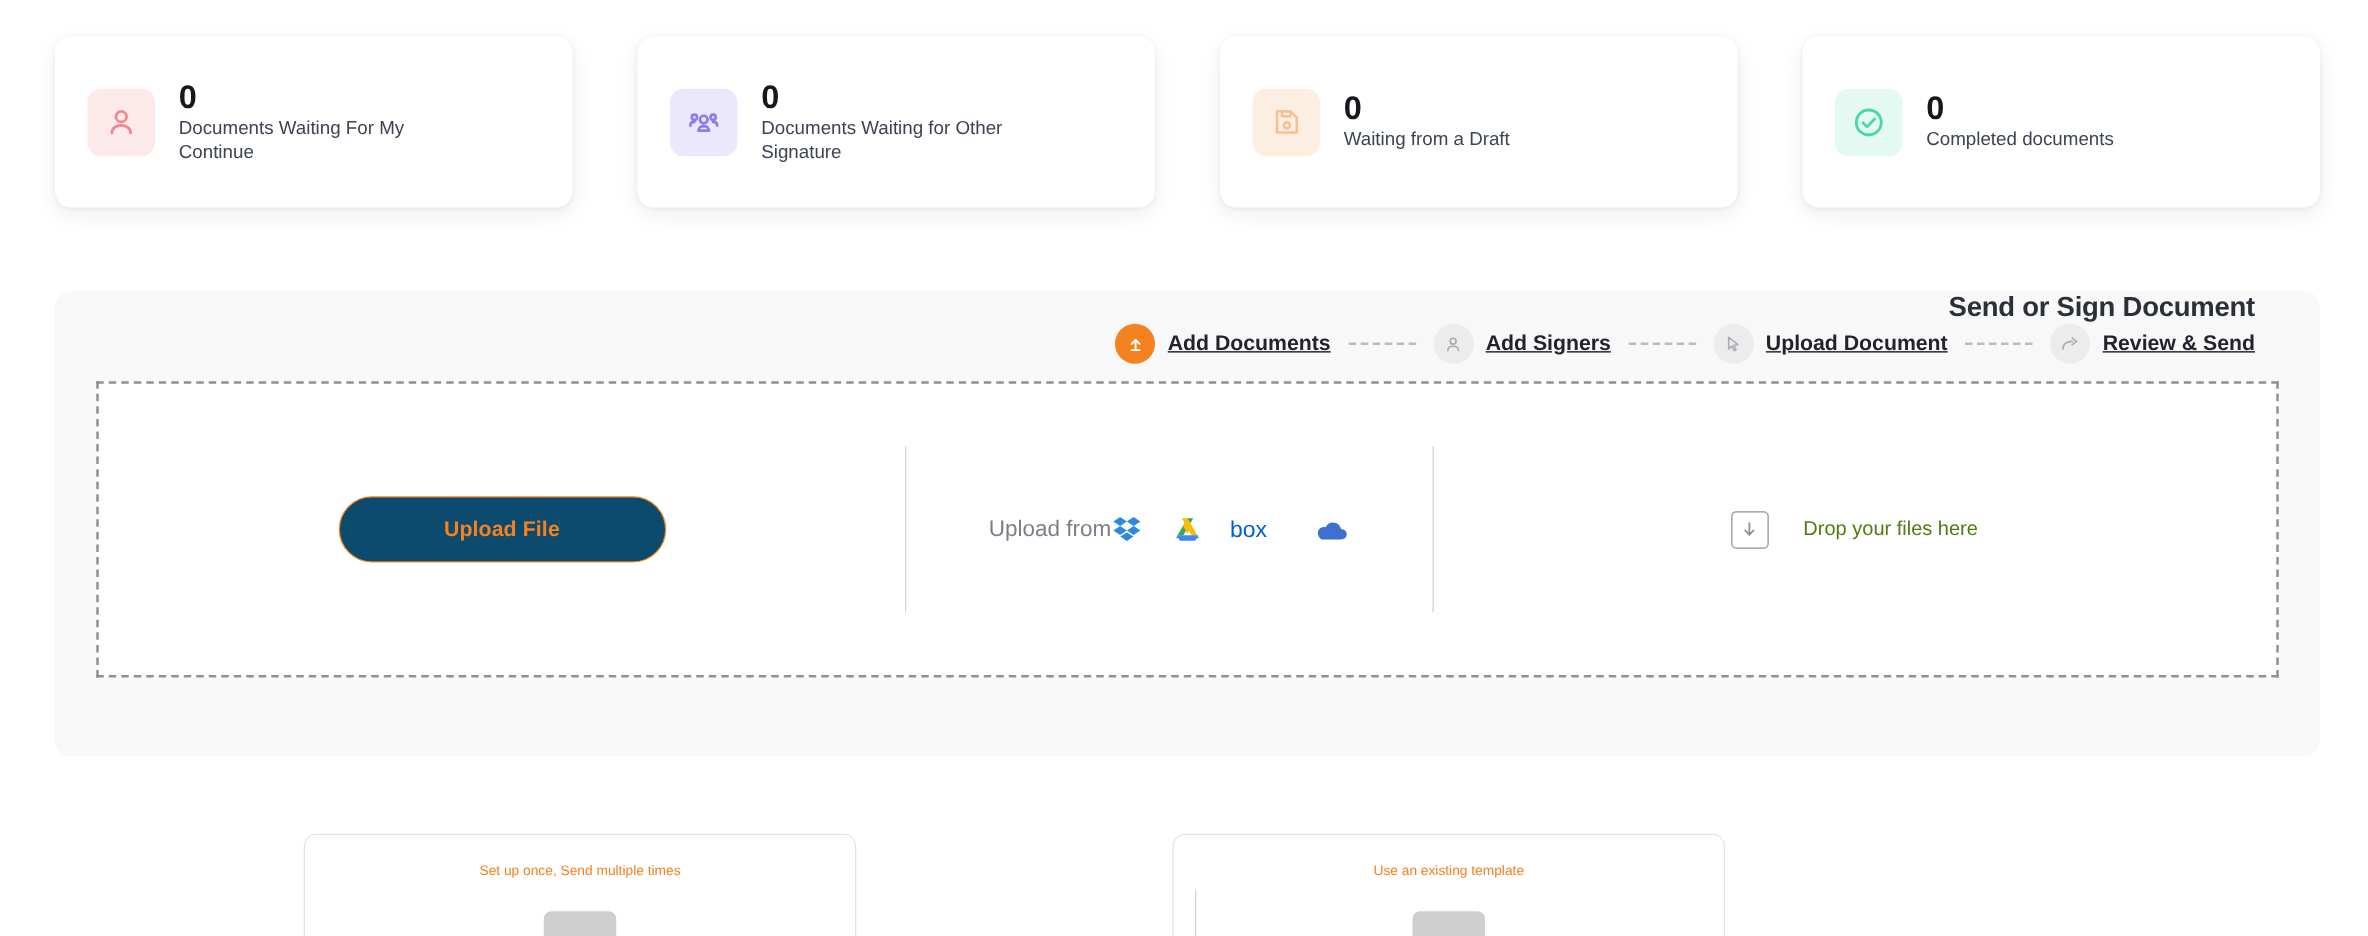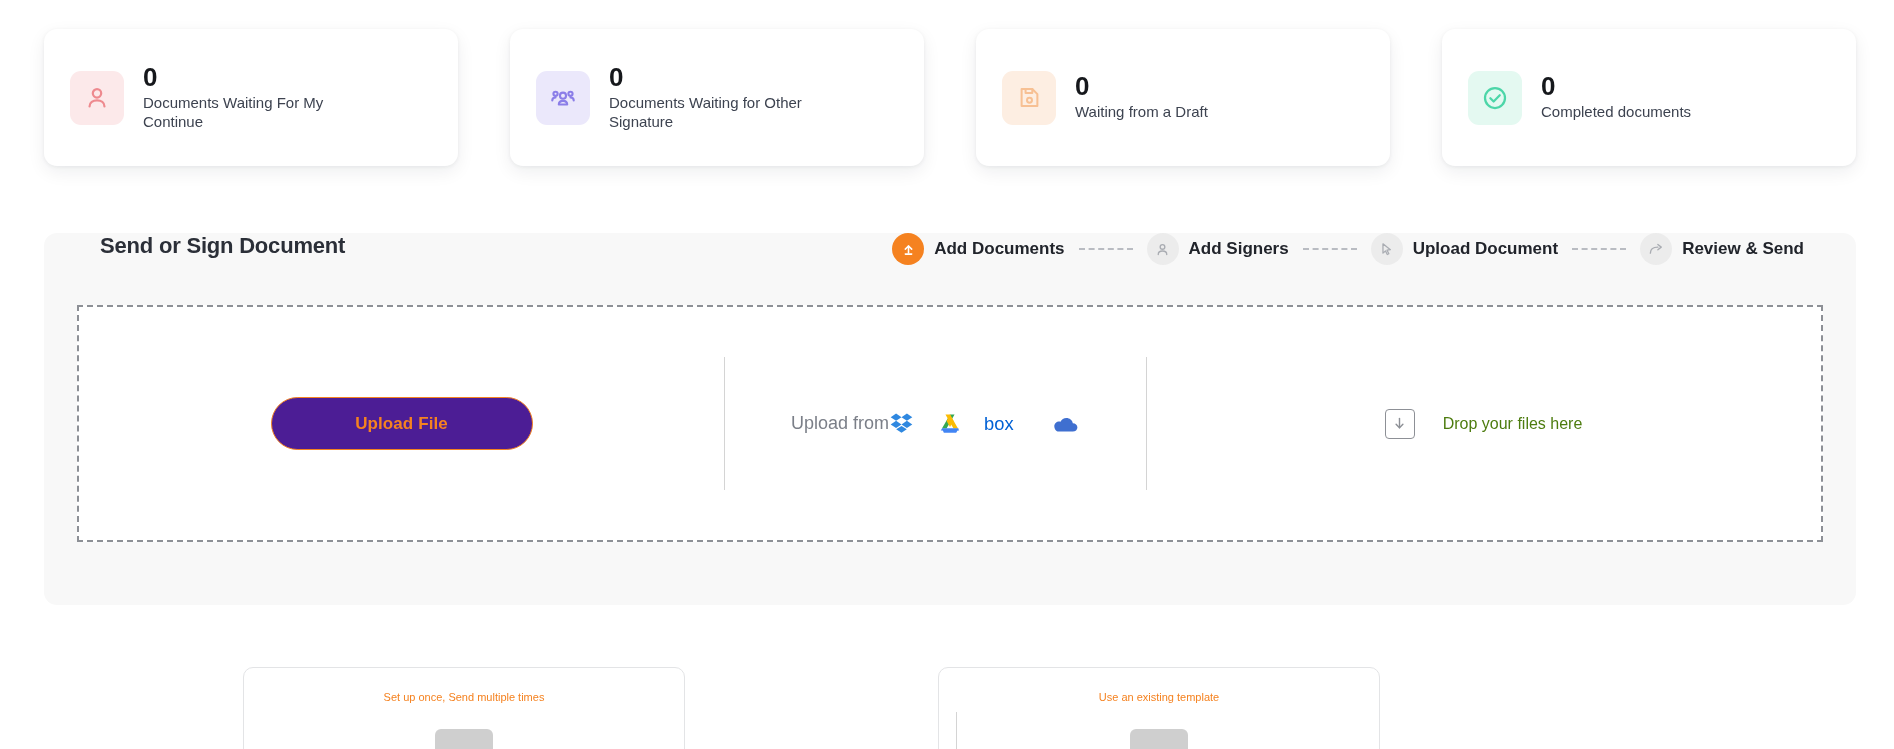--- a/index.html
+++ b/index.html
@@ -78,38 +78,39 @@
     width: 1812px;
     height: 372px;
     background: #f8f8f8;
     border-radius: 13px;
   }
 
   .panel-head {
     position: relative;
     height: 72px;
     display: flex;
-    align-items: flex-start;
+    align-items: flex-end;
     padding: 0 52px 0 56px;
+    flex-direction: column;
   }
 
   .panel-title {
     font-size: 22px;
     font-weight: bold;
     color: #2b2f38;
     letter-spacing: -0.2px;
   }
 
   .stepper {
     margin-left: auto;
     display: flex;
     align-items: center;
   }
 
-  .step { display: flex; align-items: center; gap: 10px; }
+  .step { display: flex; align-items: center; gap: 10px; text-decoration: underline; }
 
   .step-circle {
     width: 32px; height: 32px;
     border-radius: 50%;
     background: #ececec;
     display: flex; align-items: center; justify-content: center;
   }
   .step-circle.active { background: #f58220; }
 
   .step-label {
@@ -155,21 +156,21 @@
     position: absolute;
     left: 0; top: 50px; bottom: 50px;
     border-left: 1px solid #d4d4d4;
   }
 
   .upload-btn {
     width: 262px;
     height: 53px;
     border: 1.6px solid #f58220;
     border-radius: 27px;
-    background: #4c1d95;
+    background: #0c4a6e;
     color: #f58220;
     font-size: 17px;
     font-weight: bold;
     font-family: "Liberation Sans", sans-serif;
     cursor: pointer;
     letter-spacing: 0.1px;
   }
 
   .upload-from-wrap { display: flex; align-items: center; gap: 0; }
   .upload-from-label { font-size: 18px; color: #7b7f88; }

